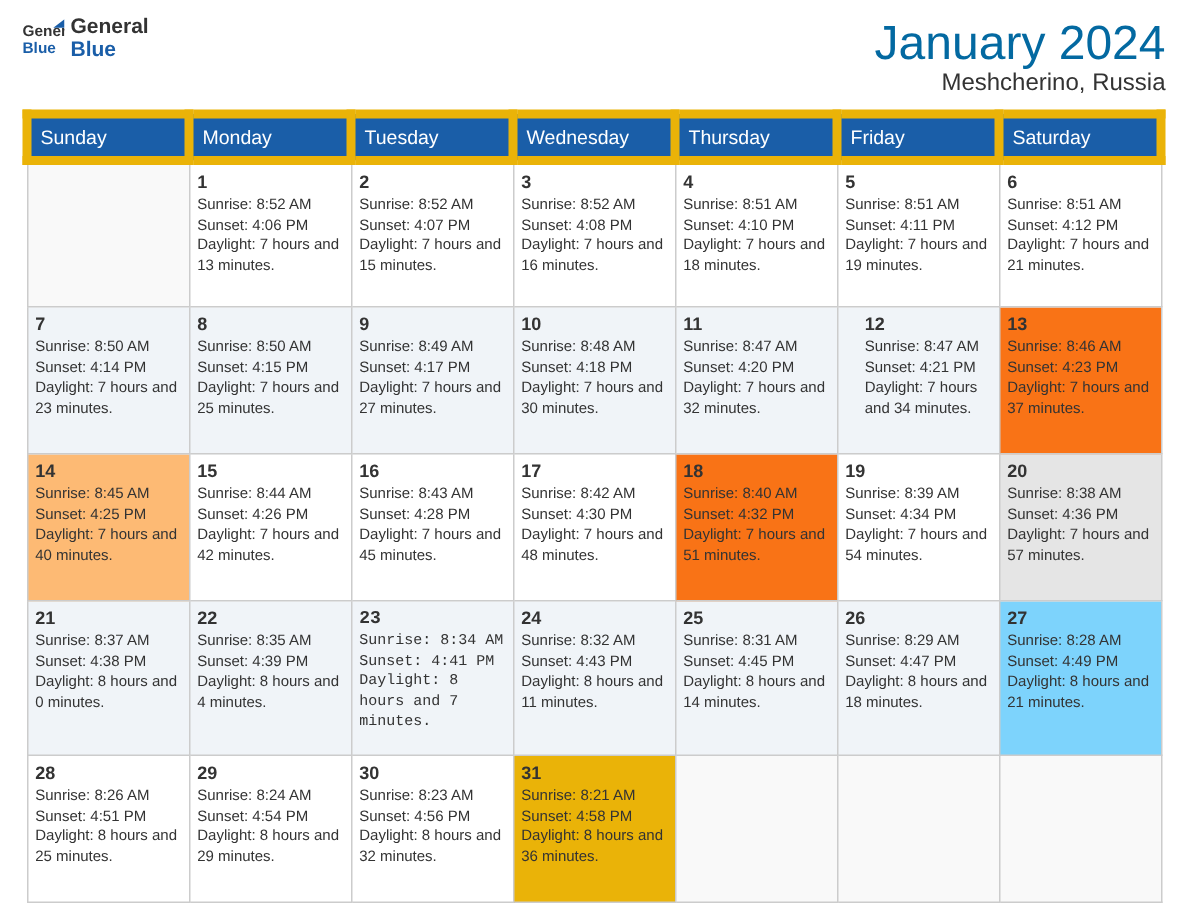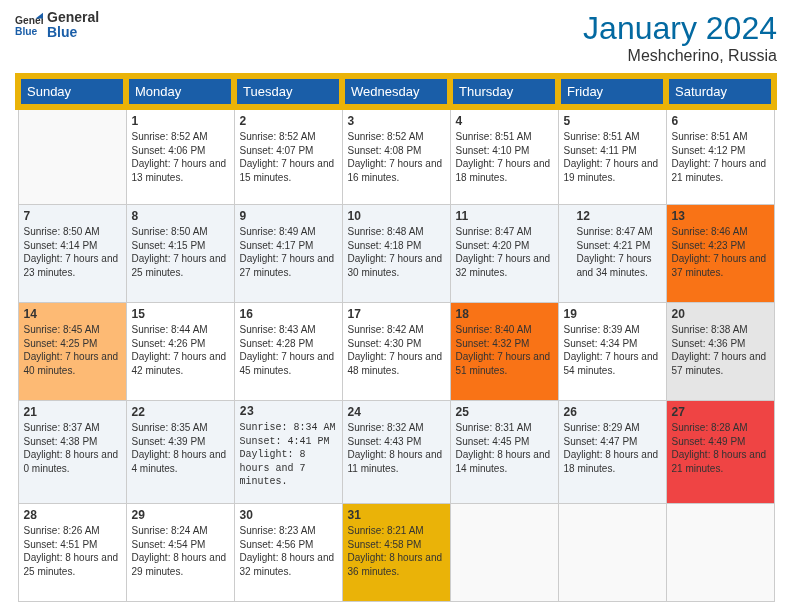--- a/index.html
+++ b/index.html
@@ -231,21 +231,21 @@
             <div class="day-info">Sunrise: 8:32 AM<br>Sunset: 4:43 PM<br>Daylight: 8 hours and 11 minutes.</div>
           </td>
           <td style="background-color: rgb(240, 244, 248);">
             <div class="day-number">25</div>
             <div class="day-info">Sunrise: 8:31 AM<br>Sunset: 4:45 PM<br>Daylight: 8 hours and 14 minutes.</div>
           </td>
           <td style="background-color: rgb(240, 244, 248);">
             <div class="day-number">26</div>
             <div class="day-info">Sunrise: 8:29 AM<br>Sunset: 4:47 PM<br>Daylight: 8 hours and 18 minutes.</div>
           </td>
-          <td style="background-color: #ef4444; margin-top: 20px;">
+          <td style="background-color: #7dd3fc; margin-top: 20px;">
             <div class="day-number">27</div>
             <div class="day-info">Sunrise: 8:28 AM<br>Sunset: 4:49 PM<br>Daylight: 8 hours and 21 minutes.</div>
           </td>
         </tr>
         <tr>
           <td style="background-color: rgb(255, 255, 255);">
             <div class="day-number">28</div>
             <div class="day-info">Sunrise: 8:26 AM<br>Sunset: 4:51 PM<br>Daylight: 8 hours and 25 minutes.</div>
           </td>
           <td style="background-color: rgb(255, 255, 255);">

